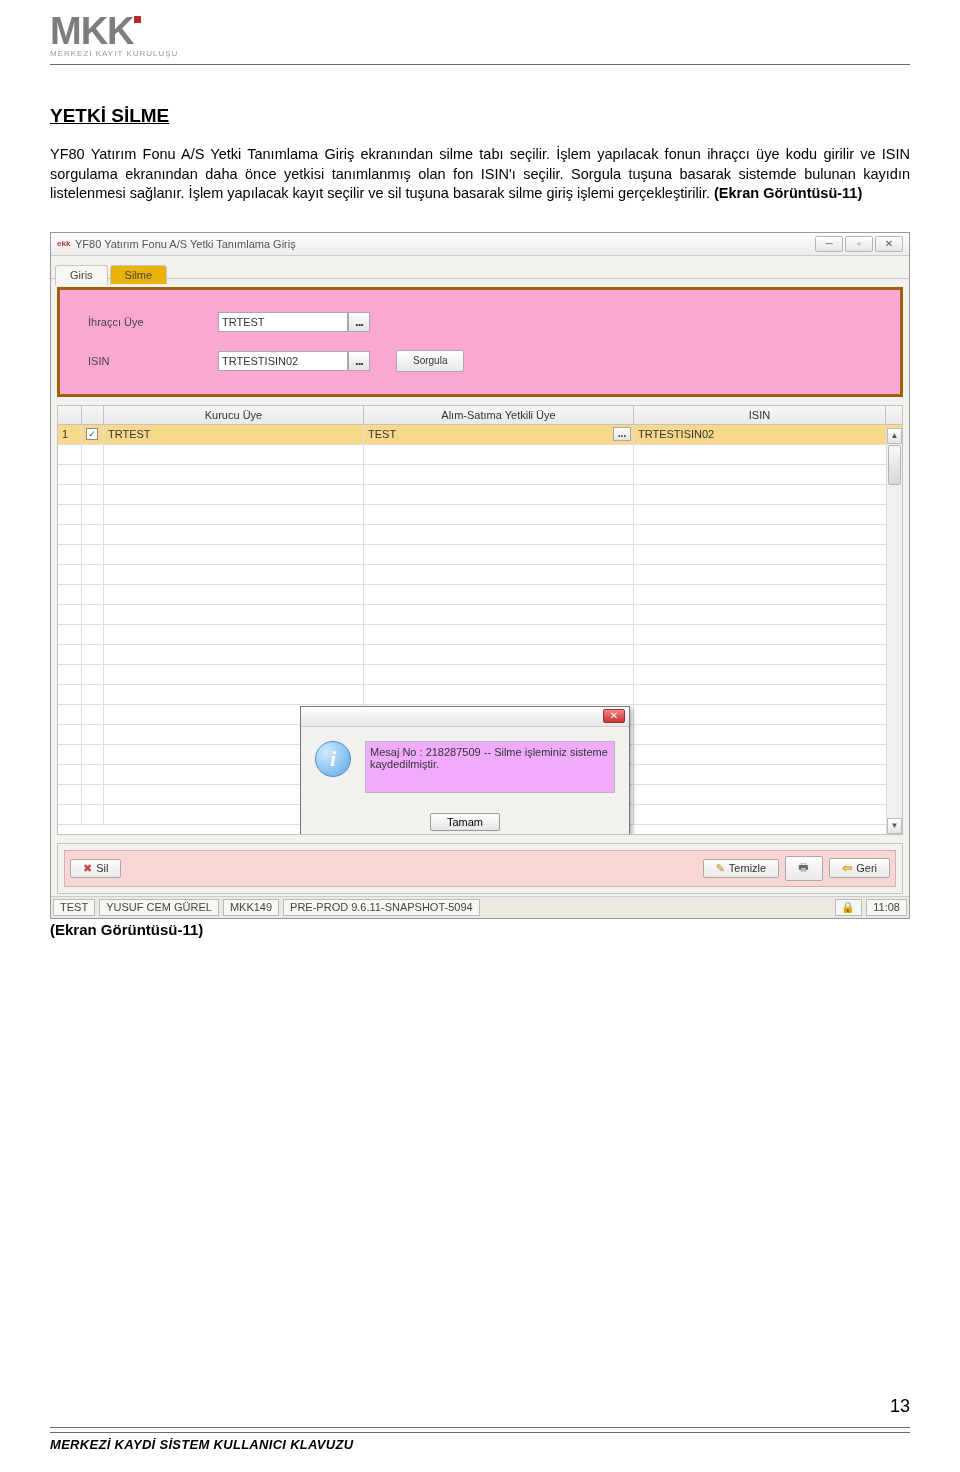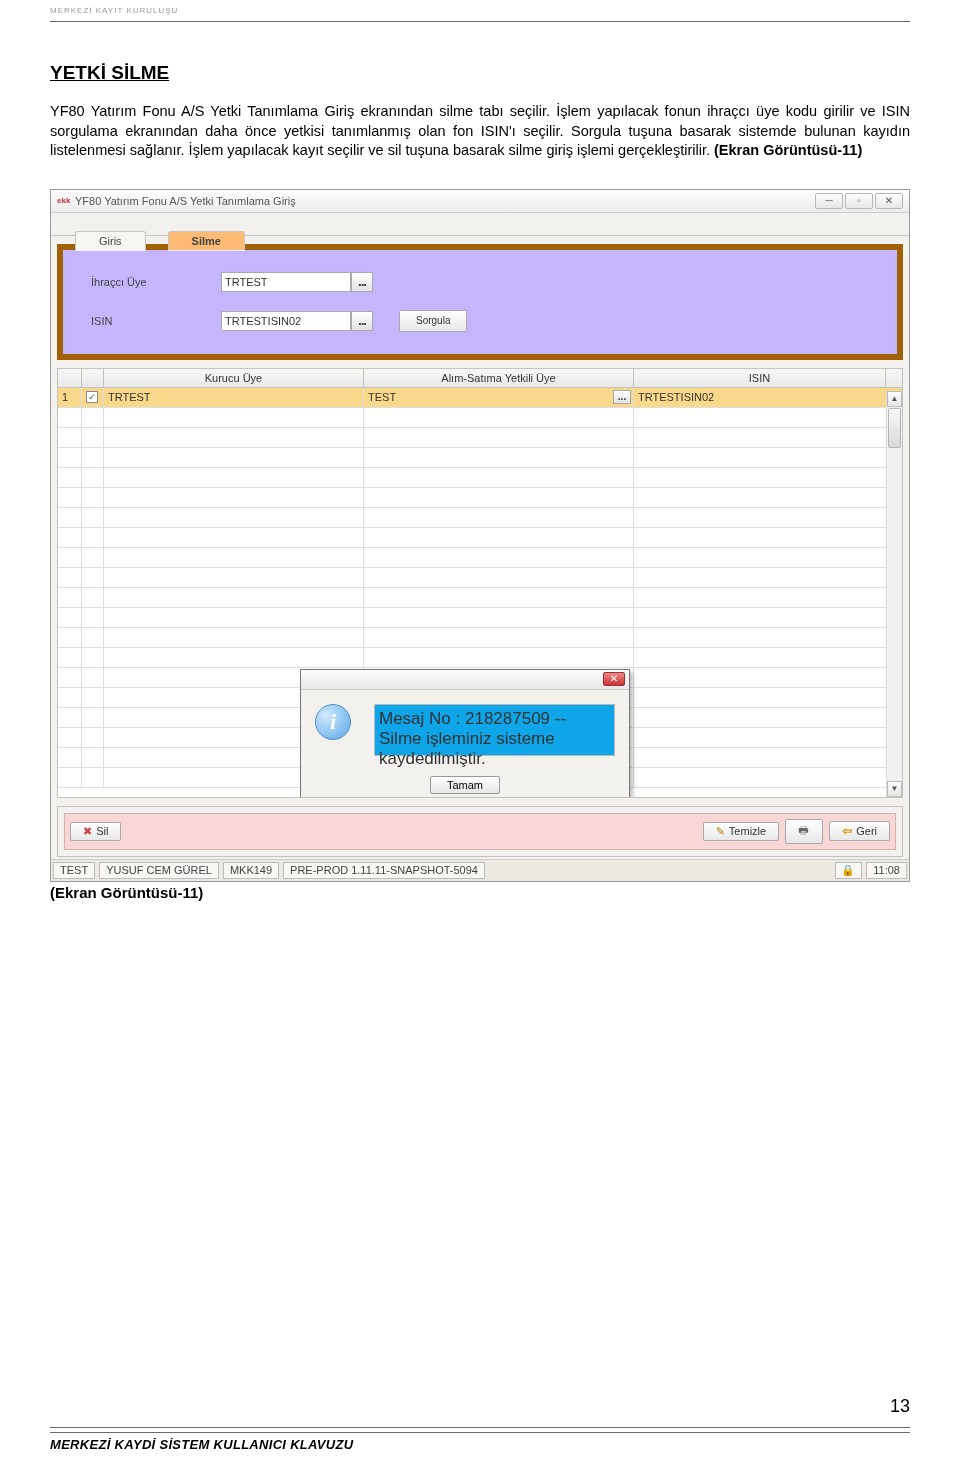--- a/index.html
+++ b/index.html
@@ -82,40 +82,39 @@
     color: #555;
   }
   .tabrow {
     display: flex;
     padding: 2px 4px 0 4px;
     gap: 2px;
     border-bottom: 1px solid #c6c6c6;
     background: #f2f1ed;
   }
   .tab {
-    padding: 3px 23px;
+    padding: 3px 14px;
     border: 1px solid #c6c6c6;
     border-bottom: none;
     background: #f7f6f2;
     color: #444;
     position: relative;
-    top: 16px;
+    top: 7px;
     border-radius: 3px 3px 0 0;
-    margin-left: 20px;
   }
   .tab.active {
-    background: #fdba74;
-    font-weight: bold;
+    background: #eab308;
+    font-weight: normal;
     border-bottom: 1px solid #f2f1ed;
   }
   .formarea {
-    border: 6px solid #a16207;
+    border: 3px solid #a16207;
     margin: 8px 6px;
     padding: 22px 12px 22px 28px;
-    background: #c4b5fd;
+    background: #f9a8d4;
   }
   .formrow { display: flex; align-items: center; margin-bottom: 18px; }
   .flabel { width: 130px; color: #444; }
   .finput {
     width: 130px; height: 20px;
     background: #fff;
     border: 1px solid #a9a9a9;
     padding: 1px 3px;
     color: #333;
     font-size: 11px;
@@ -223,24 +222,24 @@
     background: radial-gradient(circle at 30% 30%, #cfeaff, #5aa7e6);
     border: 1px solid #4a8ec6;
     color: #fff; font-weight: bold;
     font-size: 22px; font-family: Georgia, serif;
     text-align:center; line-height:34px;
     font-style: italic;
   }
   .dlg-msg {
     flex:1;
     border: 1px solid #b8b8b8;
-    background: #0ea5e9;
+    background: #f0abfc;
     padding: 4px;
     height: 52px;
-    font-size: 17px; color:#333;margin-left:9px;
+    font-size: 11px; color:#333;
   }
   .dlg-foot { text-align:center; padding: 6px 0 12px; }
   .dlg-ok {
     padding: 2px 16px;
     border: 1px solid #999;
     background: linear-gradient(#fefefe,#e6e6e6);
     font-size: 11px;
     border-radius: 2px;
   }
   
@@ -294,20 +293,24 @@
   .pnum { text-align: right; font-size: 18px; margin-bottom: 10px;}
   .footer-rule-wrap { border-top: 1px solid #6a6a6a; border-bottom: 1px solid #6a6a6a; padding: 2px 0; margin-bottom: 4px;}
   .footer-label { font-size: 13px; font-weight: bold; font-style: italic; letter-spacing: 0.3px;}
 </style>
 </head>
 <body>
 
 <div class="page">
 
   <div class="logo-area">
+    <div class="logo">
+      <span class="logo-text">MKK</span>
+      <span class="logo-dot"></span>
+    </div>
     <div class="logo-sub">MERKEZİ KAYIT KURULUŞU</div>
     <hr class="hr-top">
   </div>
 
   <div class="doc-body">
     <div class="doc-h">YETKİ SİLME</div>
     <p class="doc-p">
       <span>YF80 Yatırım Fonu A/S Yetki Tanımlama Giriş ekranından silme tabı seçilir. İşlem yapılacak fonun ihraçcı üye kodu girilir ve ISIN sorgulama ekranından daha önce yetkisi tanımlanmış olan fon ISIN'ı seçilir. Sorgula tuşuna basarak sistemde bulunan kayıdın listelenmesi sağlanır. İşlem yapılacak kayıt seçilir ve sil tuşuna basarak silme giriş işlemi gerçekleştirilir. </span><span class="doc-strong">(Ekran Görüntüsü-11)</span>
     </p>
 
@@ -538,21 +541,21 @@
             <span class="i-back">⇦</span>
             <span>Geri</span>
           </button>
         </div>
       </div>
 
       <div class="statusbar">
         <div class="sseg">TEST</div>
         <div class="sseg">YUSUF CEM GÜREL</div>
         <div class="sseg">MKK149</div>
-        <div class="sseg">PRE-PROD 1.11.11-SNAPSHOT-5094</div>
+        <div class="sseg">PRE-PROD 9.6.11-SNAPSHOT-5094</div>
         <div class="sflex"></div>
         <div class="sseg lock">🔒</div>
         <div class="sseg">11:08</div>
       </div>
     </div>
 
     <div class="caption">(Ekran Görüntüsü-11)</div>
   </div>
 
   <div class="page-footer">

